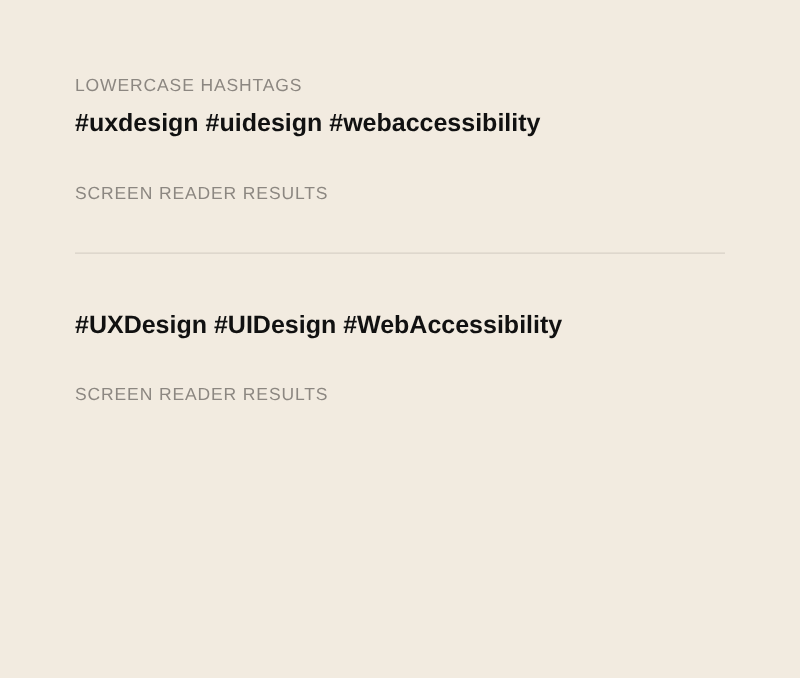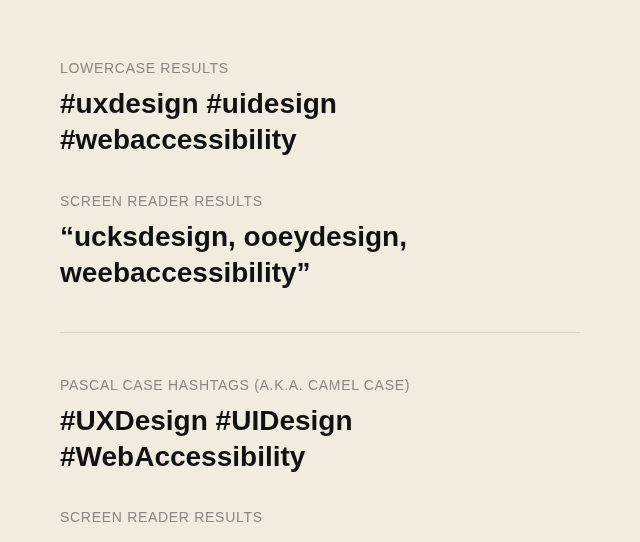--- a/index.html
+++ b/index.html
@@ -18,49 +18,47 @@
       margin-bottom: 30px;
     }
     .label {
       font-size: 14px;
       letter-spacing: 0.05em;
       color: #8c8781;
       font-weight: 400;
       margin-bottom: 10px;
     }
     .content {
-      font-size: 28px;
+      font-size: 20px;
       font-weight: 700;
       color: #111;
       line-height: 1.3;
     }
     .divider {
       border: none;
       border-top: 1px solid #d8d1c6;
       margin: 40px 0 44px 0;
     }
     .block-top {
       margin-bottom: 34px;
     }
   </style>
 </head>
 <body>
 
 <div class="section block-top">
-  <div class="label">LOWERCASE RESULTS</div>
+  <div class="label">LOWERCASE HASHTAGS</div>
   <div class="content">#uxdesign #uidesign #webaccessibility</div>
 </div>
 
 <div class="section">
   <div class="label">SCREEN READER RESULTS</div>
-  <div class="content">“ucksdesign, ooeydesign, weebaccessibility”</div>
 </div>
 
 <hr class="divider">
 
 <div class="section block-top">
-  <div class="label">PASCAL CASE HASHTAGS (A.K.A. CAMEL CASE)</div>
   <div class="content">#UXDesign #UIDesign #WebAccessibility</div>
 </div>
 
 <div class="section">
   <div class="label">SCREEN READER RESULTS</div>
 </div>
 
 </body></html>

